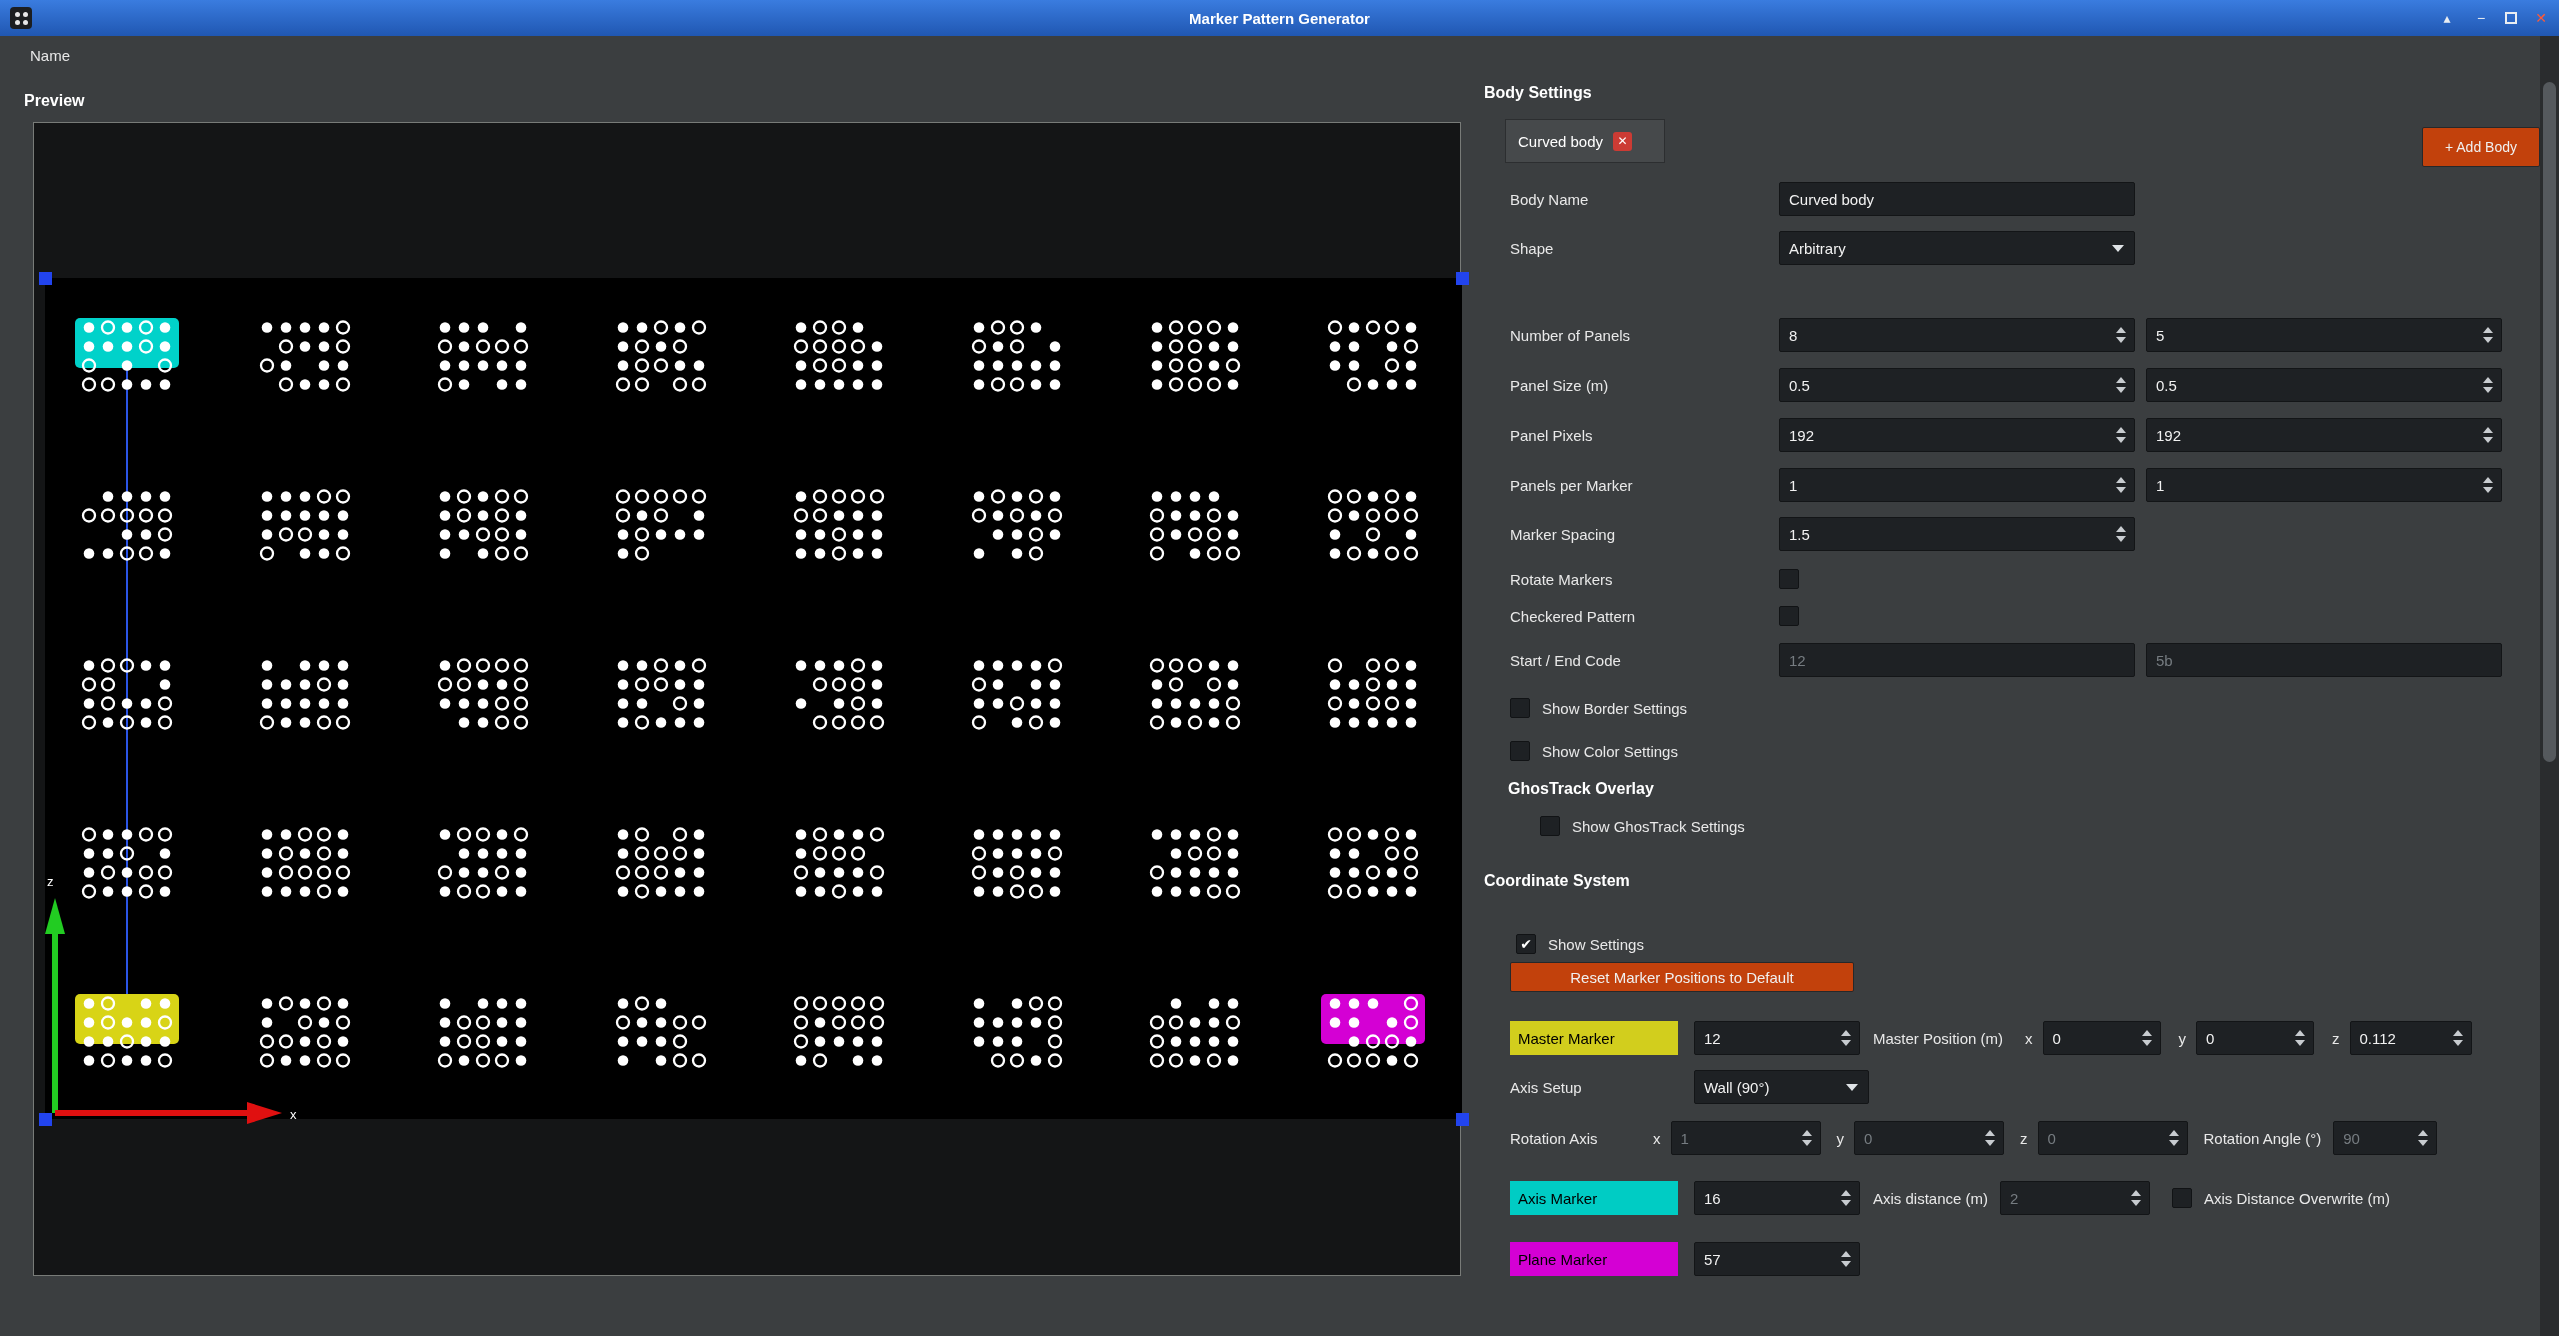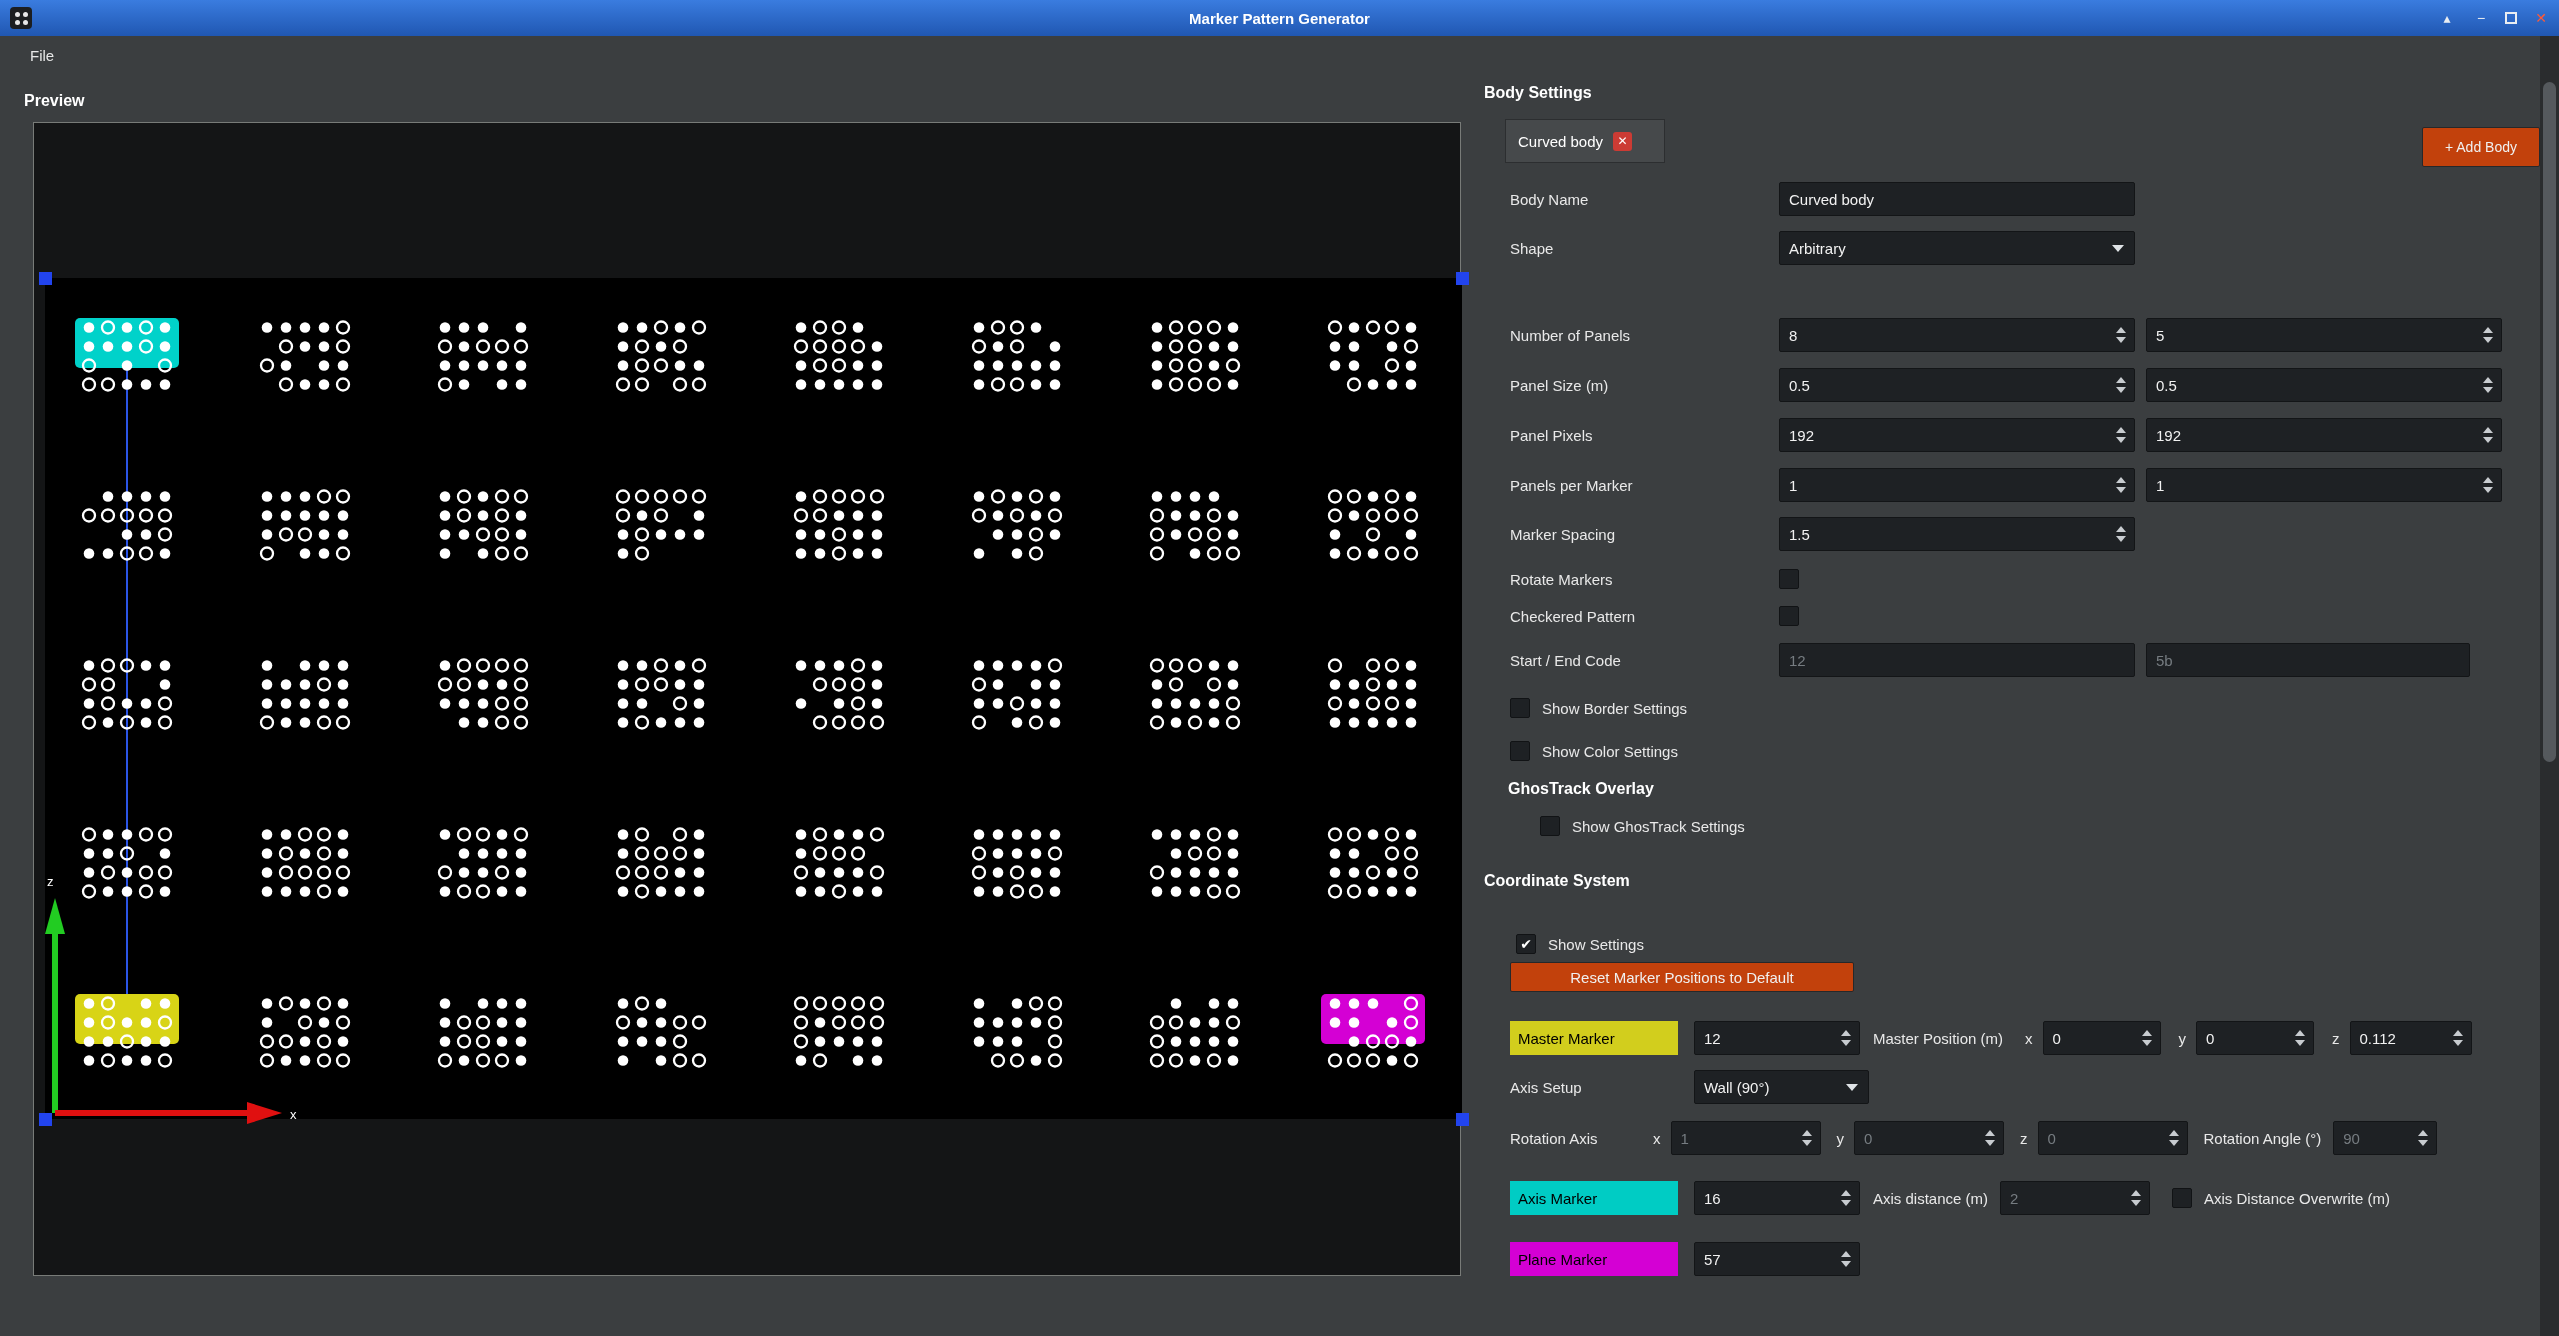--- a/index.html
+++ b/index.html
@@ -84,21 +84,21 @@
   <div class="apptitle">Marker Pattern Generator</div>
   <div class="winbtns">
     <span class="winbtn">▴</span>
     <span class="winbtn">−</span>
     <span class="winbtn maxbox"></span>
     <span class="winbtn close">✕</span>
   </div>
 </div>
 
 <div class="menubar">
-  <span class="menuitem">File</span>
+  <span class="menuitem">Name</span>
 </div>
 
 <div class="preview-label">Preview</div>
 <div class="preview-panel">
   <svg id="marker-canvas-svg" width="1417" height="841" style="position:absolute;left:11px;top:155px;background:#000;overflow:visible">
       <line x1="82" y1="78" x2="82" y2="754" stroke="#2b55e6" stroke-width="2"></line>
       <rect x="30" y="40" width="104" height="50" rx="5" fill="#00d2ca"></rect>
       <circle cx="44" cy="49.5" r="5.3" fill="#ffffff"></circle>
       <circle cx="63" cy="49.5" r="6" fill="none" stroke="#ffffff" stroke-width="2.3"></circle>
       <circle cx="82" cy="49.5" r="5.3" fill="#ffffff"></circle>
@@ -966,21 +966,21 @@
   <div class="row" style="top:566px;height:28px">
     <span class="flabel">Checkered Pattern</span>
     <span class="cb"></span>
   </div>
 
   <div class="row" style="top:607px">
     <span class="flabel">Start / End Code</span>
     <div class="input dim" style="width:356px;margin-right:11px">
       <span class="val">12</span>
     </div>
-    <div class="input dim" style="width:324px">
+    <div class="input dim" style="width:356px">
       <span class="val">5b</span>
     </div>
   </div>
 
   <div class="row" style="top:658px;height:28px">
     <span class="cb"></span>
     <span class="ilabel">Show Border Settings</span>
   </div>
 
   <div class="row" style="top:701px;height:28px">

